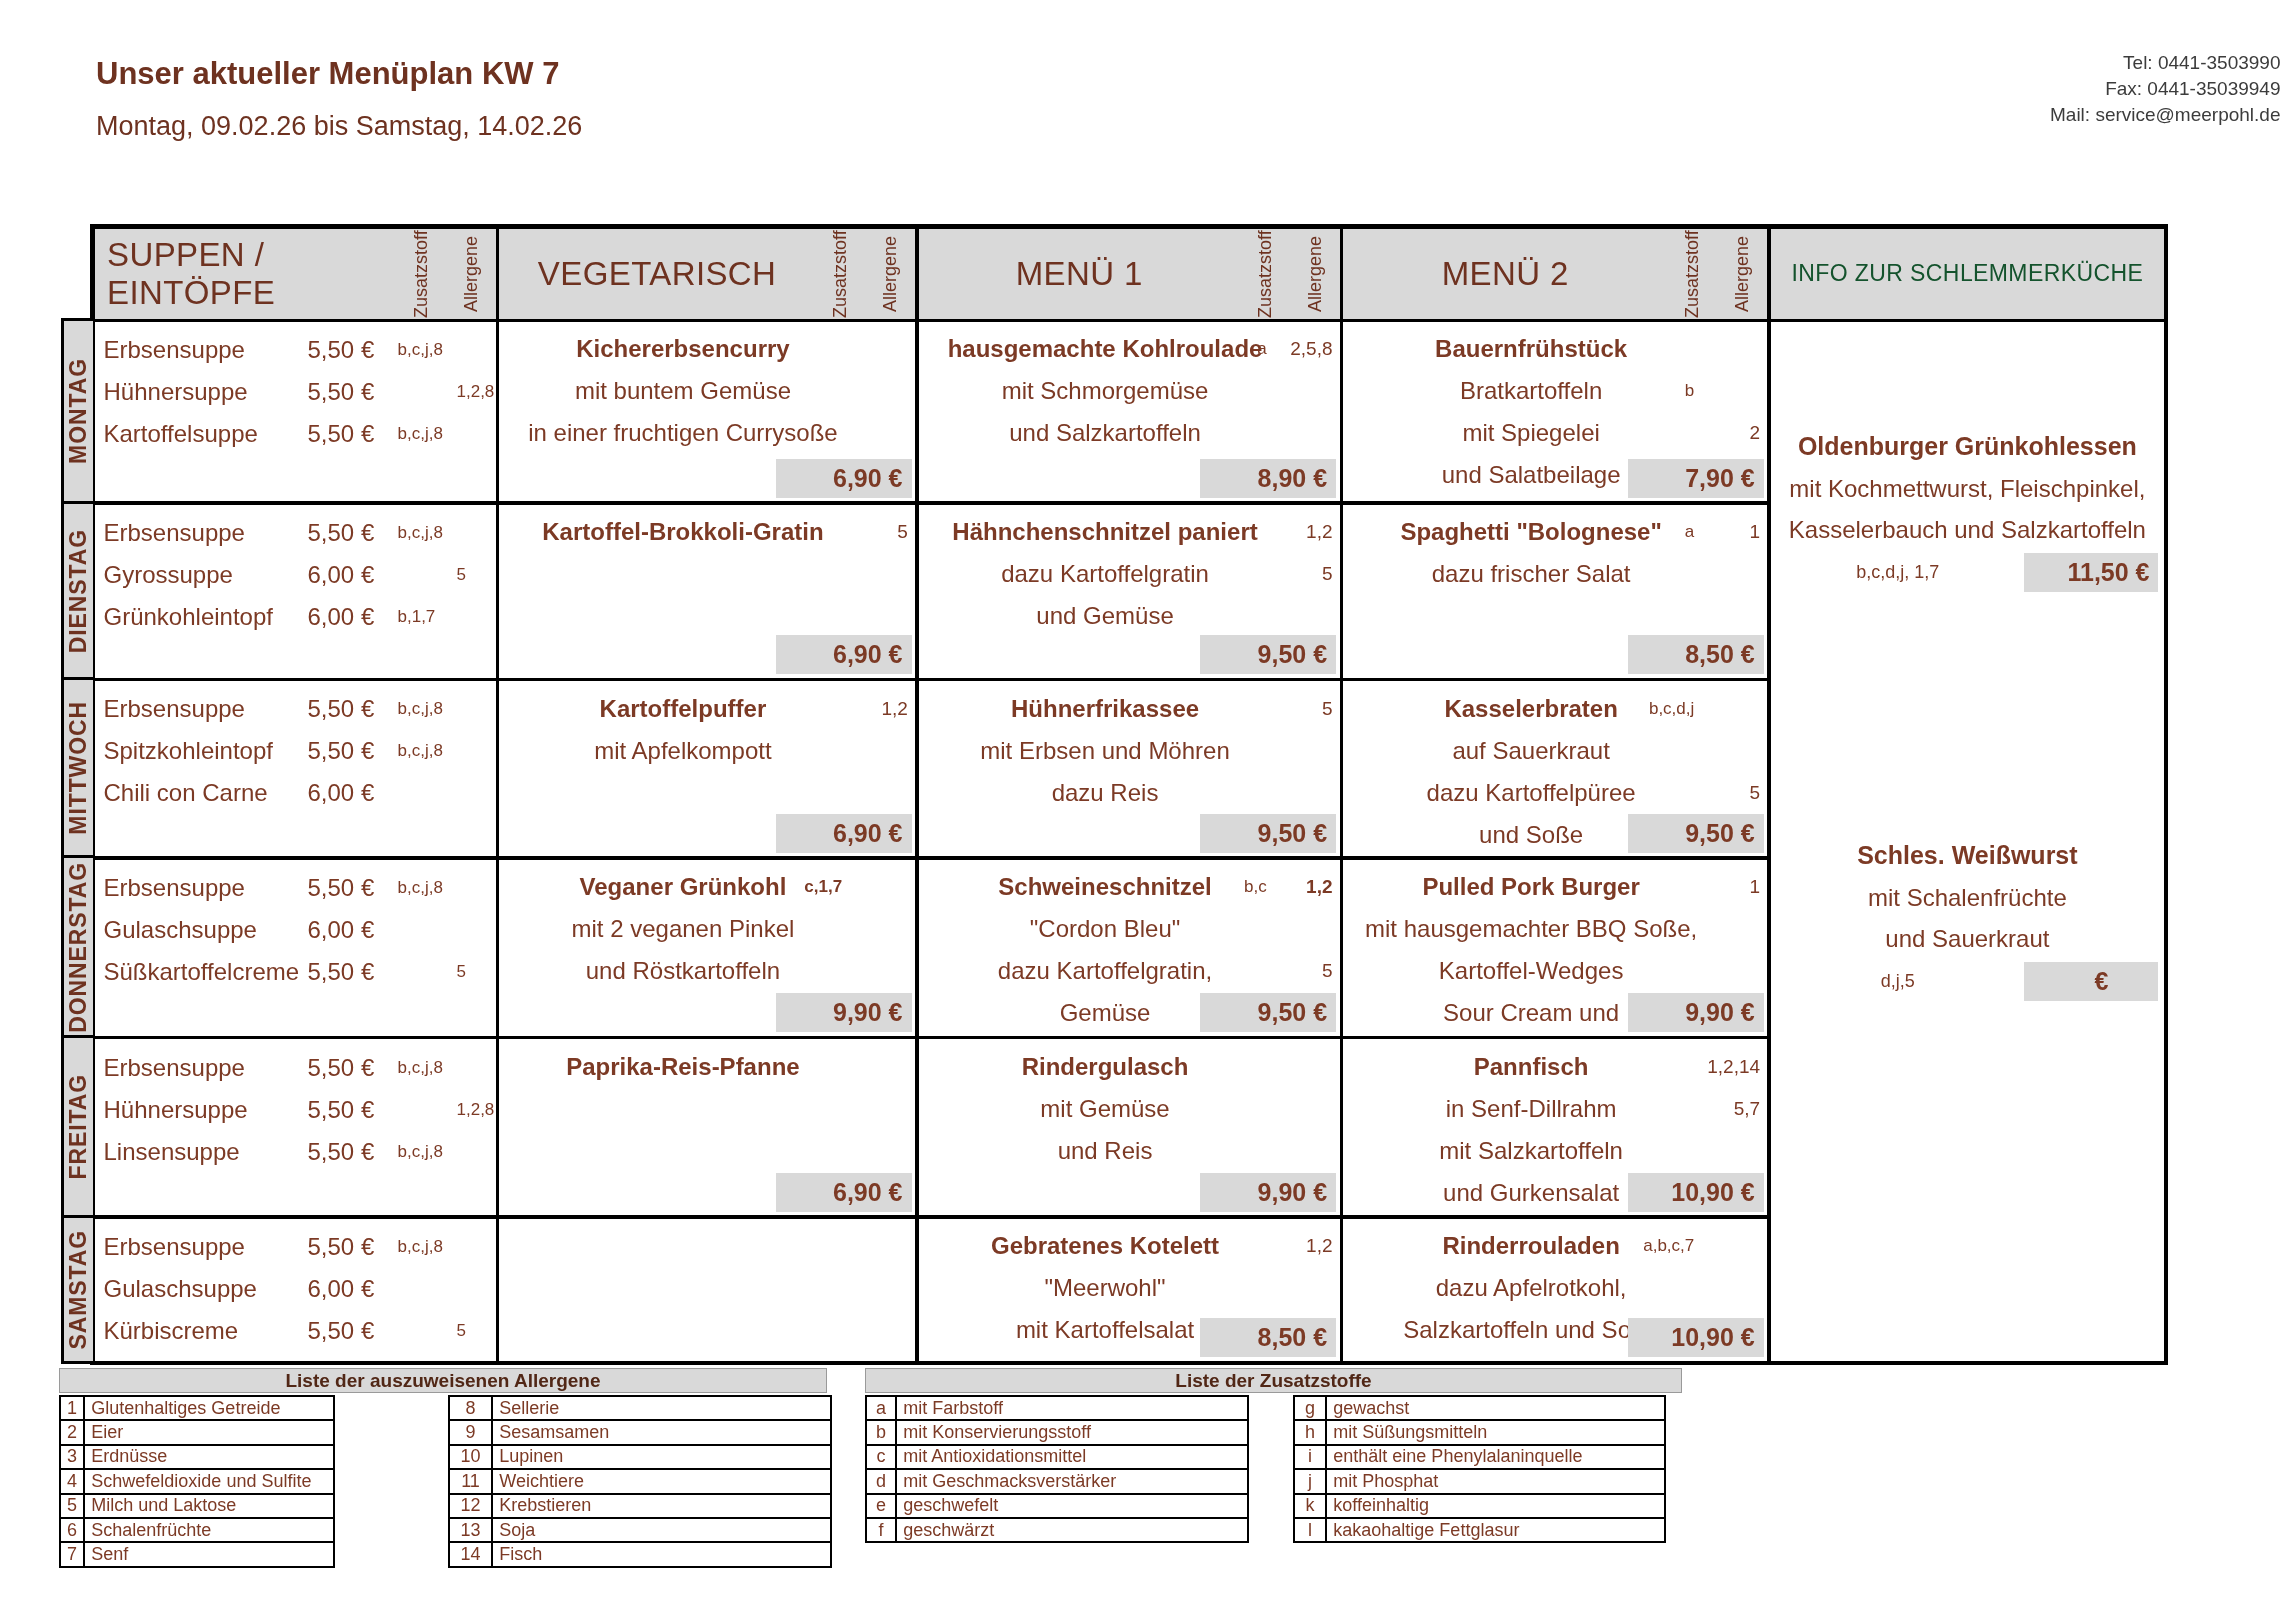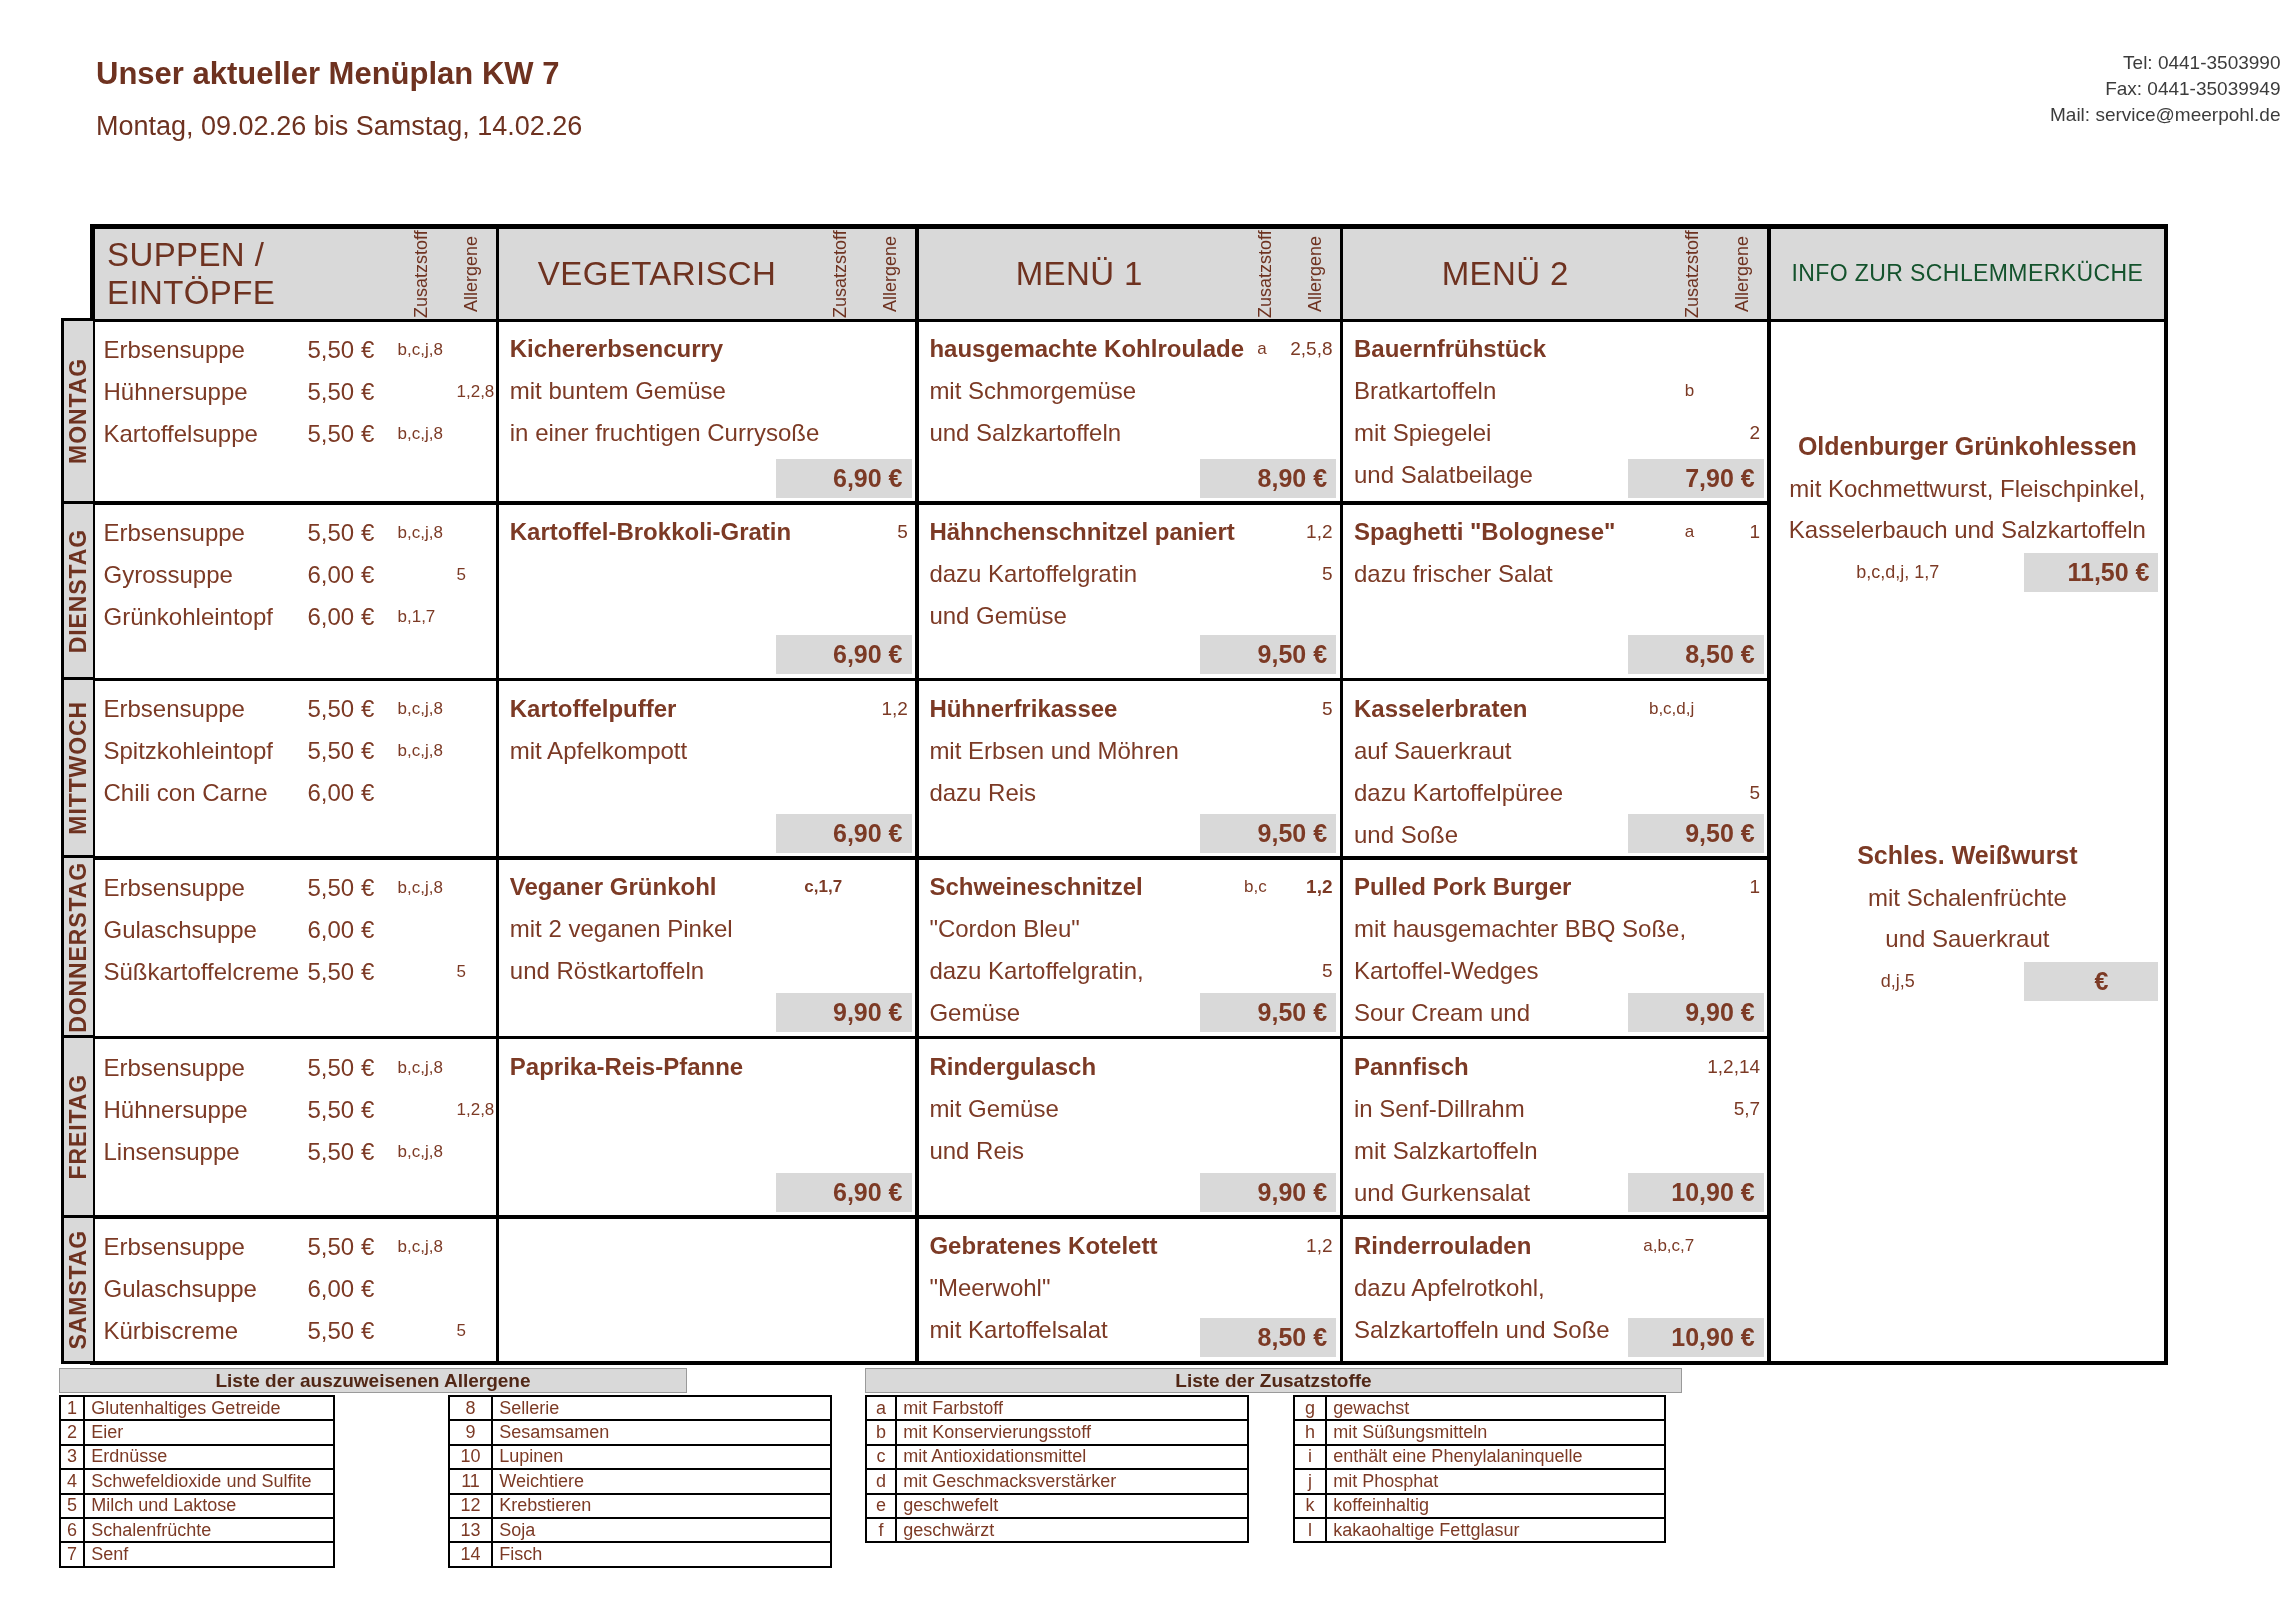--- a/index.html
+++ b/index.html
@@ -31,21 +31,21 @@
 
   
   .soup-cell{padding-top:7.2px;}
   .sline{display:grid;grid-template-columns:204px 90px 59px 41px;height:42px;align-items:center;padding-left:9px;}
   .sname,.sprice{font-size:24px;}
   .scode{font-size:17px;}
 
   
   .menu-cell{padding-top:6.3px;}
   .mline{position:relative;height:42px;line-height:42px;}
-  .mtext{display:block;margin:0 59px 0 10.7px;font-size:24px;white-space:nowrap;}
+  .mtext{display:block;text-align:center;margin:0 59px 0 10.7px;font-size:24px;white-space:nowrap;}
   .bold{font-weight:bold;}
   .codez{position:absolute;right:73px;top:0;font-size:17px;line-height:42px;}
   .codea{position:absolute;right:7.2px;top:0;font-size:19px;line-height:42px;}
   .price{position:absolute;right:3.6px;bottom:3.6px;width:136px;height:39px;background:#d9d9d9;
          font-size:25px;font-weight:bold;line-height:39px;text-align:right;padding-right:9px;box-sizing:border-box;}
 
   
   .info-cell{grid-column:5;grid-row:2/8;}
   .iblock{position:absolute;left:0;right:0;}
   .ititle{font-size:25px;font-weight:bold;text-align:center;line-height:43px;}
@@ -476,21 +476,21 @@
           <span class="mtext">dazu Apfelrotkohl,</span>
         </div>
         <div class="mline">
           <span class="mtext">Salzkartoffeln und Soße</span>
         </div>
         <div class="price">10,90 €</div>
       </div>
     </div>
 
   <div id="legends">
-      <div class="lg-bar" style="left: 59px; top: 1368px; width: 628px;">Liste der auszuweisenen Allergene</div>
+      <div class="lg-bar" style="left: 59px; top: 1368px; width: 768px;">Liste der auszuweisenen Allergene</div>
       <div class="ltable" style="left: 59px; top: 1395px; width: 272px;">
         <div class="lrow" style="grid-template-columns: 24px 1fr;">
           <div class="lkey">1</div>
           <div class="lval">Glutenhaltiges Getreide</div>
         </div>
         <div class="lrow" style="grid-template-columns: 24px 1fr;">
           <div class="lkey">2</div>
           <div class="lval">Eier</div>
         </div>
         <div class="lrow" style="grid-template-columns: 24px 1fr;">

